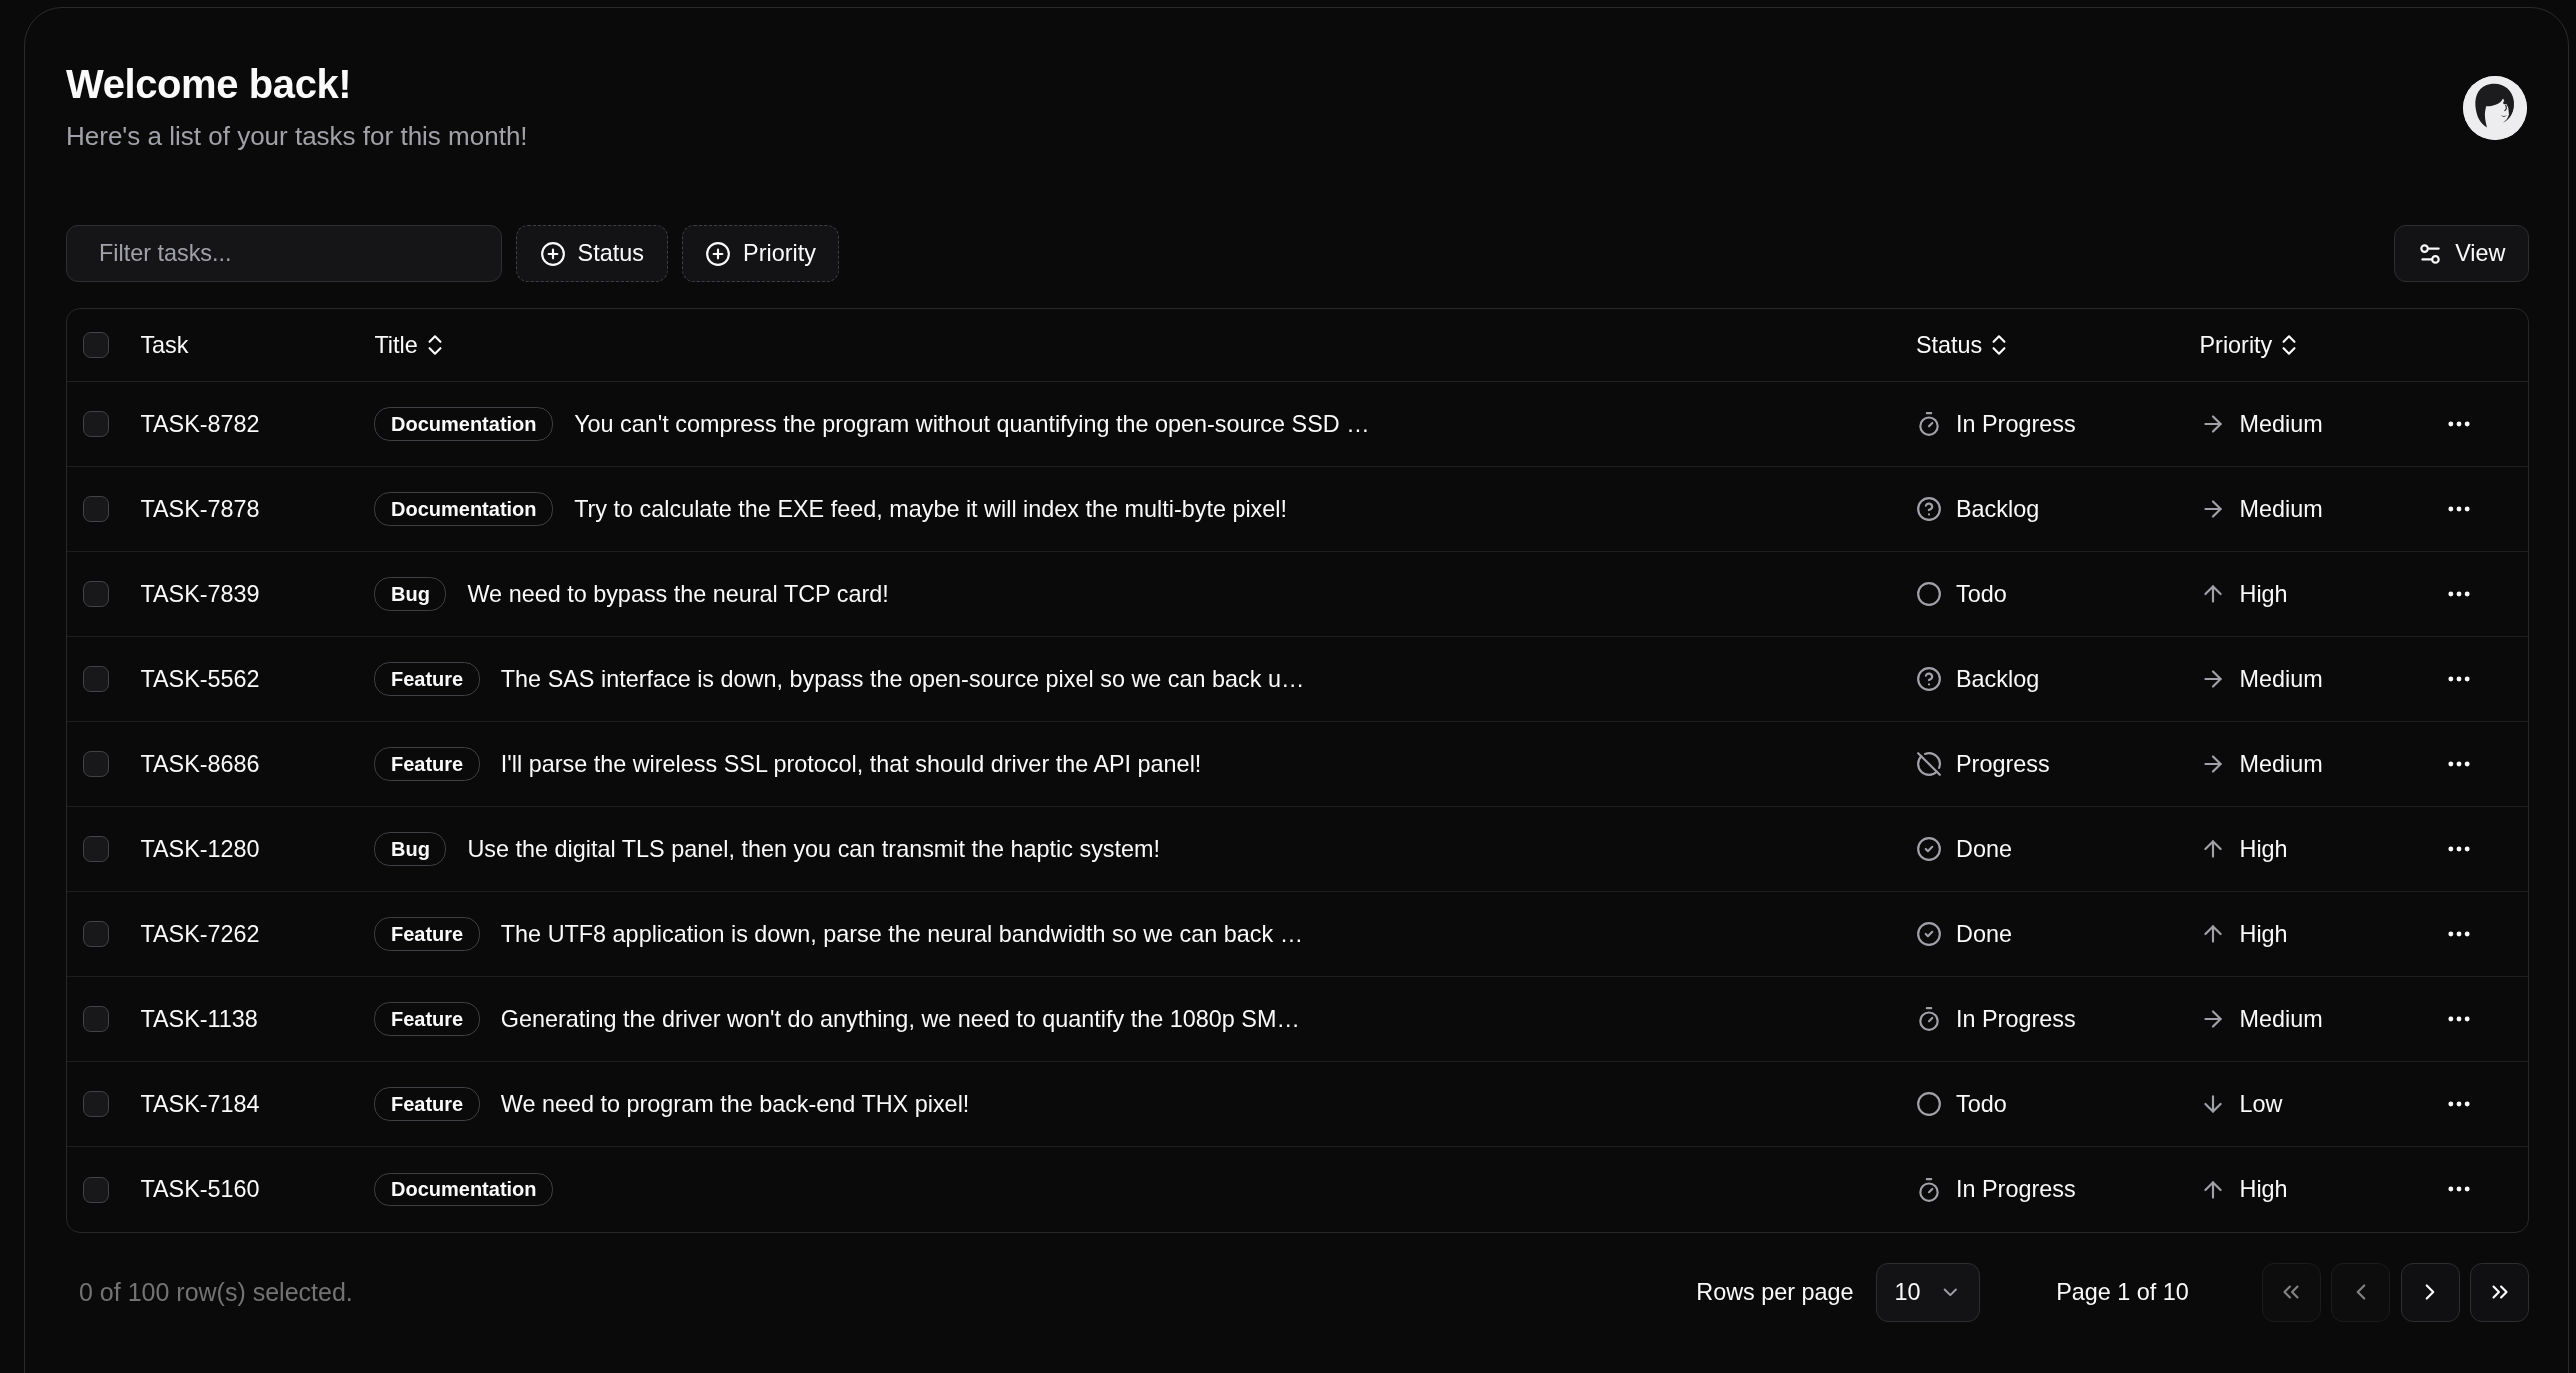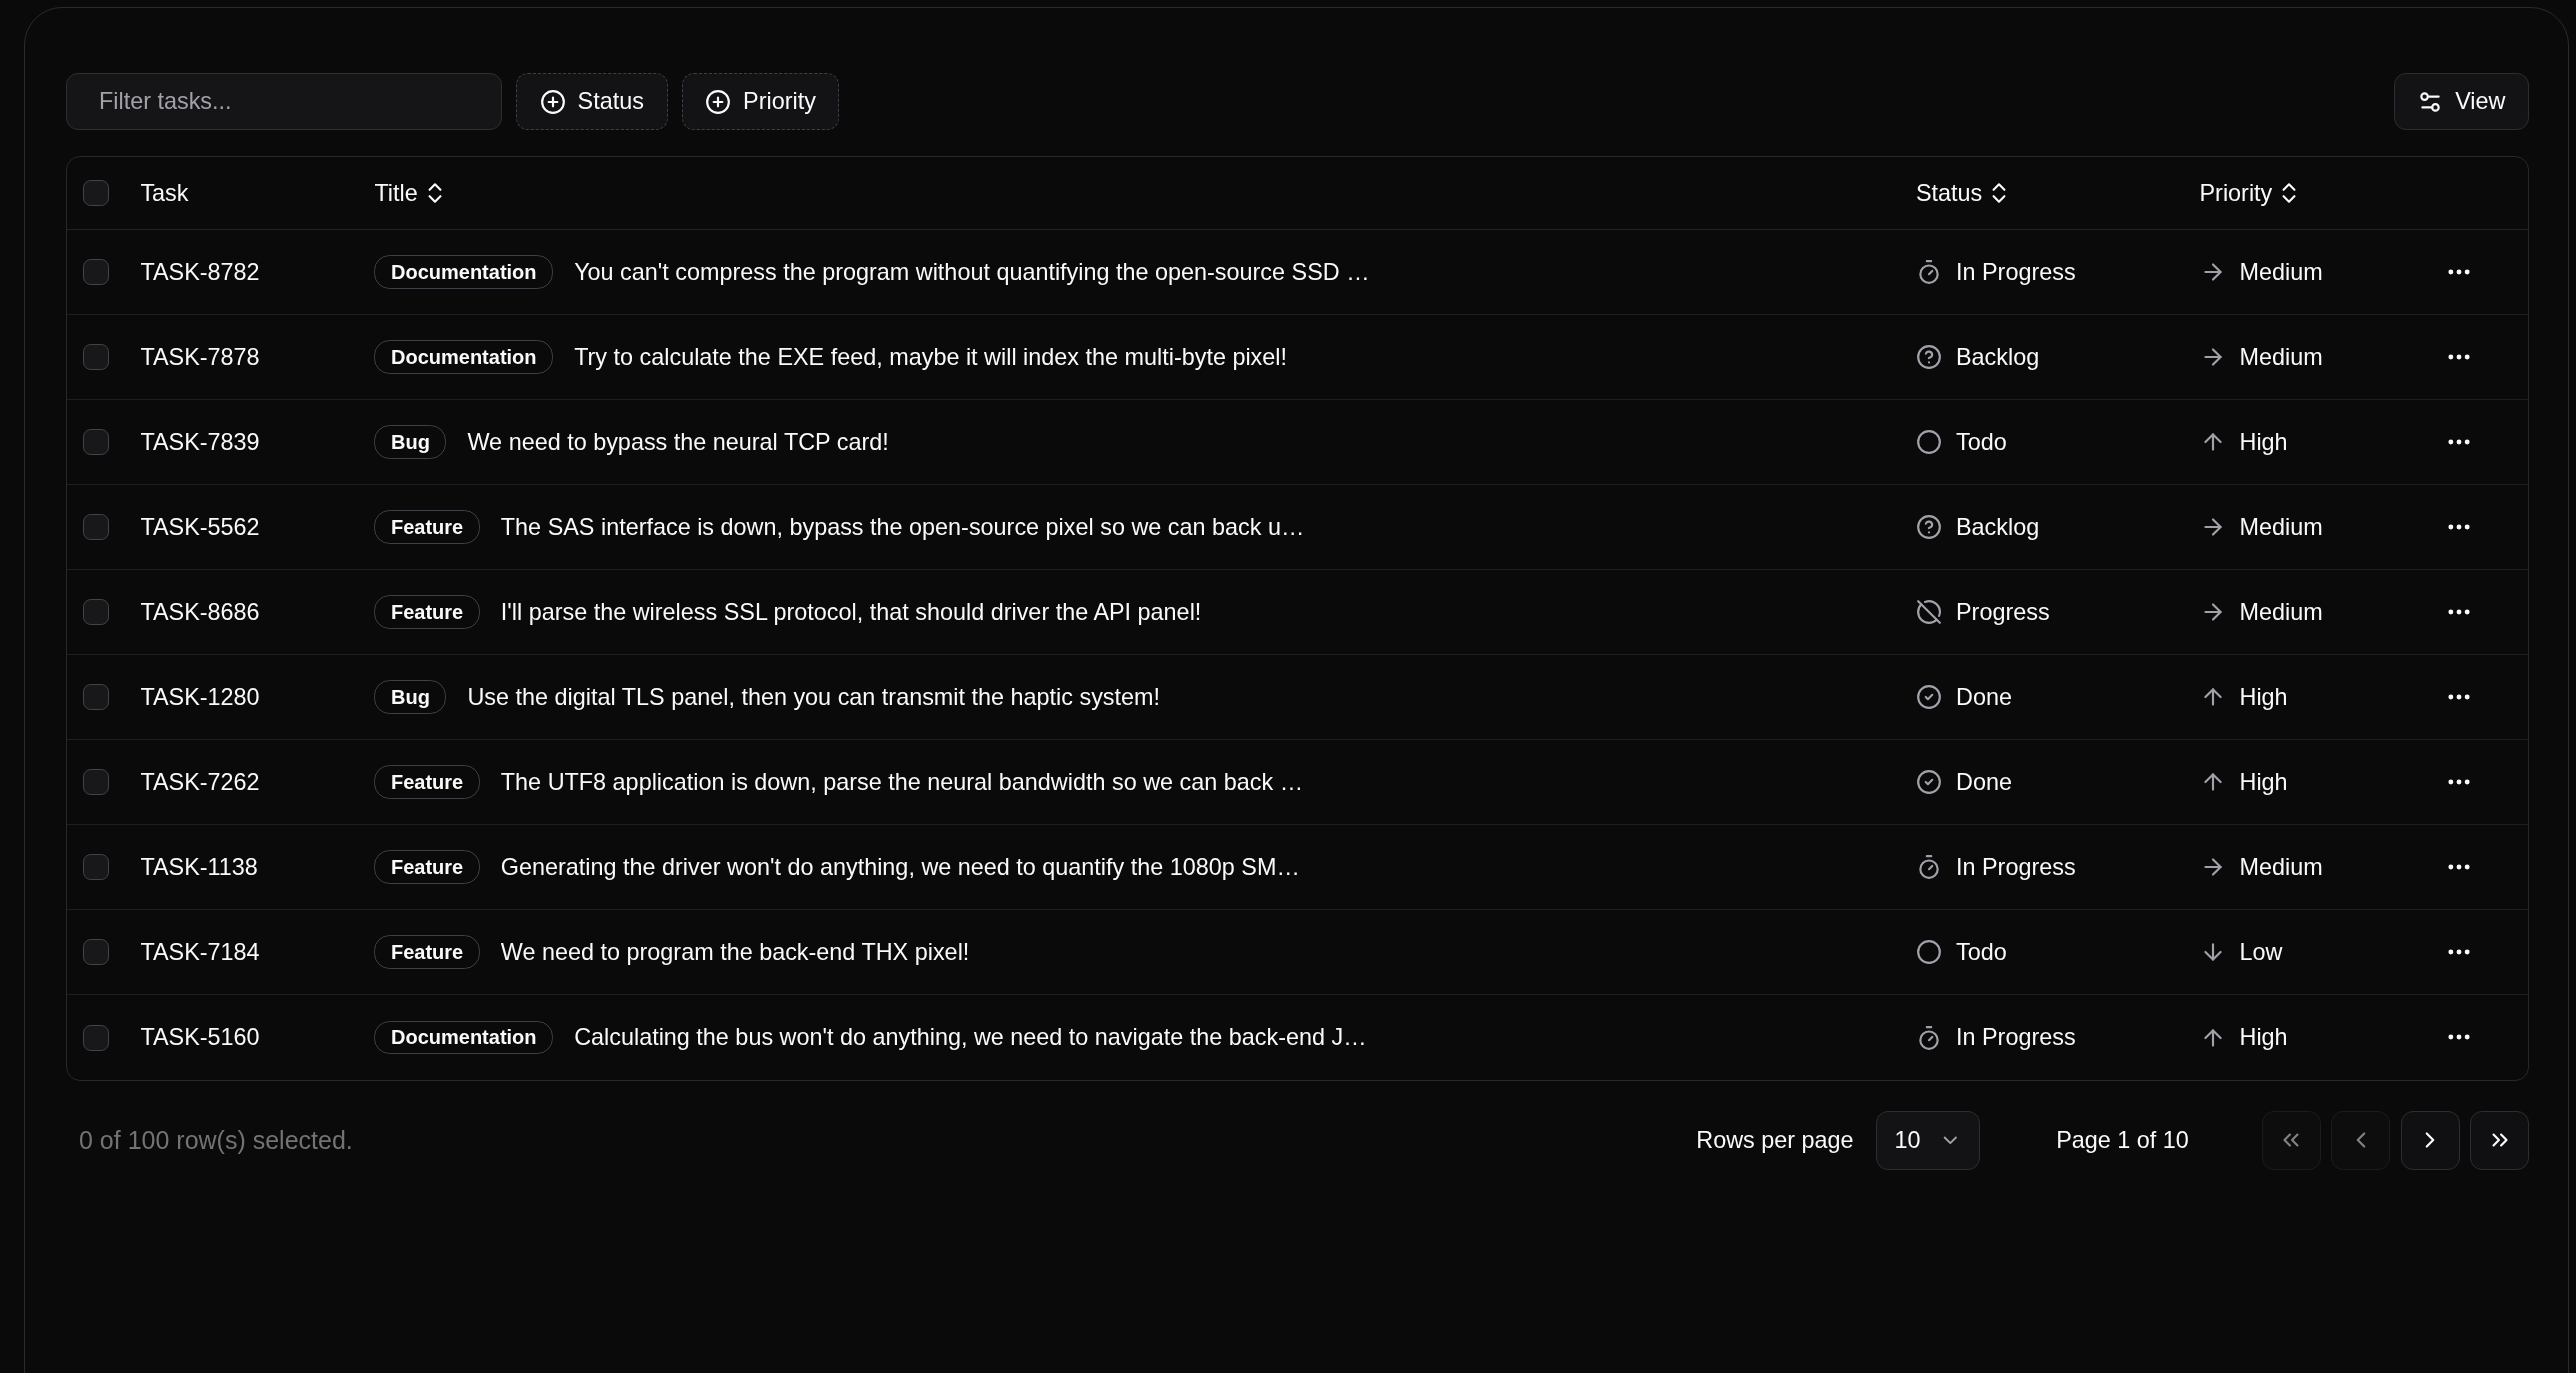--- a/index.html
+++ b/index.html
@@ -107,20 +107,35 @@
   .pg-btn svg { width: 26px; height: 26px; }
   .pg-btn[disabled] { opacity: 0.5; cursor: default; }
 </style>
 </head>
 <body>
 
 <div class="window-frame"></div>
 
 <div class="page">
 
+  <div class="page-header">
+    <div class="page-title">Welcome back!</div>
+    <div class="page-subtitle">Here's a list of your tasks for this month!</div>
+    <div class="avatar">
+      <svg viewBox="0 0 72 72">
+        <circle cx="36" cy="36" r="36" fill="#ededef"></circle>
+        <path d="M31 9 C18 11 13 22 14 34 C15 45 19 53 27 58 C25 50 24 44 25 39 L26 34 C34 34 42 32 45 25 C47 30 50 32 51 36 L52 46 C56 42 58 35 57 27 C55 15 45 7 31 9 Z" fill="#1c1c1e"></path>
+        <path d="M52 22 C55 30 54 42 49 49 L45 53 C51 50 57 43 57 33 C57 27 55 24 52 22 Z" fill="#1c1c1e"></path>
+        <path d="M41 26 q4 -3 7 0" stroke="#1c1c1e" stroke-width="1.6" fill="none" stroke-linecap="round"></path>
+        <circle cx="47" cy="30" r="1.8" fill="#1c1c1e"></circle>
+        <path d="M48 33 q2 4 -1 6" stroke="#1c1c1e" stroke-width="1.2" fill="none" stroke-linecap="round"></path>
+        <path d="M42 44 q4 2 8 0 q-4 4 -8 0" fill="#1c1c1e" opacity="0.85"></path>
+      </svg>
+    </div>
+  </div>
 
   <div class="toolbar">
     <input class="filter-input" type="text" placeholder="Filter tasks..." style="">
     <button class="btn btn-dashed">
       <span class="icon" style="color:#fafafa">
         <svg viewBox="0 0 24 24" fill="none" stroke="currentColor" stroke-width="2" stroke-linecap="round" stroke-linejoin="round">
             <circle cx="12" cy="12" r="10"></circle>
             <path d="M8 12h8"></path>
             <path d="M12 8v8"></path>
           </svg>
@@ -555,21 +570,20 @@
     </div>
   </div>
 
   <div class="trow">
     <div class="cell c-check">
             <input type="checkbox" class="cbx" style="">
           </div>
     <div class="cell c-task">TASK-5160</div>
     <div class="cell c-title">
       <span class="badge">Documentation</span>
-      <span class="title-text">Calculating the bus won't do anything, we need to navigate the back-end J…</span>
     </div>
     <div class="cell c-status">
       <span class="icon">
               <svg viewBox="0 0 24 24" fill="none" stroke="currentColor" stroke-width="2" stroke-linecap="round" stroke-linejoin="round">
                 <line x1="10" x2="14" y1="2" y2="2"></line>
                 <line x1="12" x2="15" y1="14" y2="11"></line>
                 <circle cx="12" cy="14" r="8"></circle>
               </svg>
             </span>
       <span>In Progress</span>

